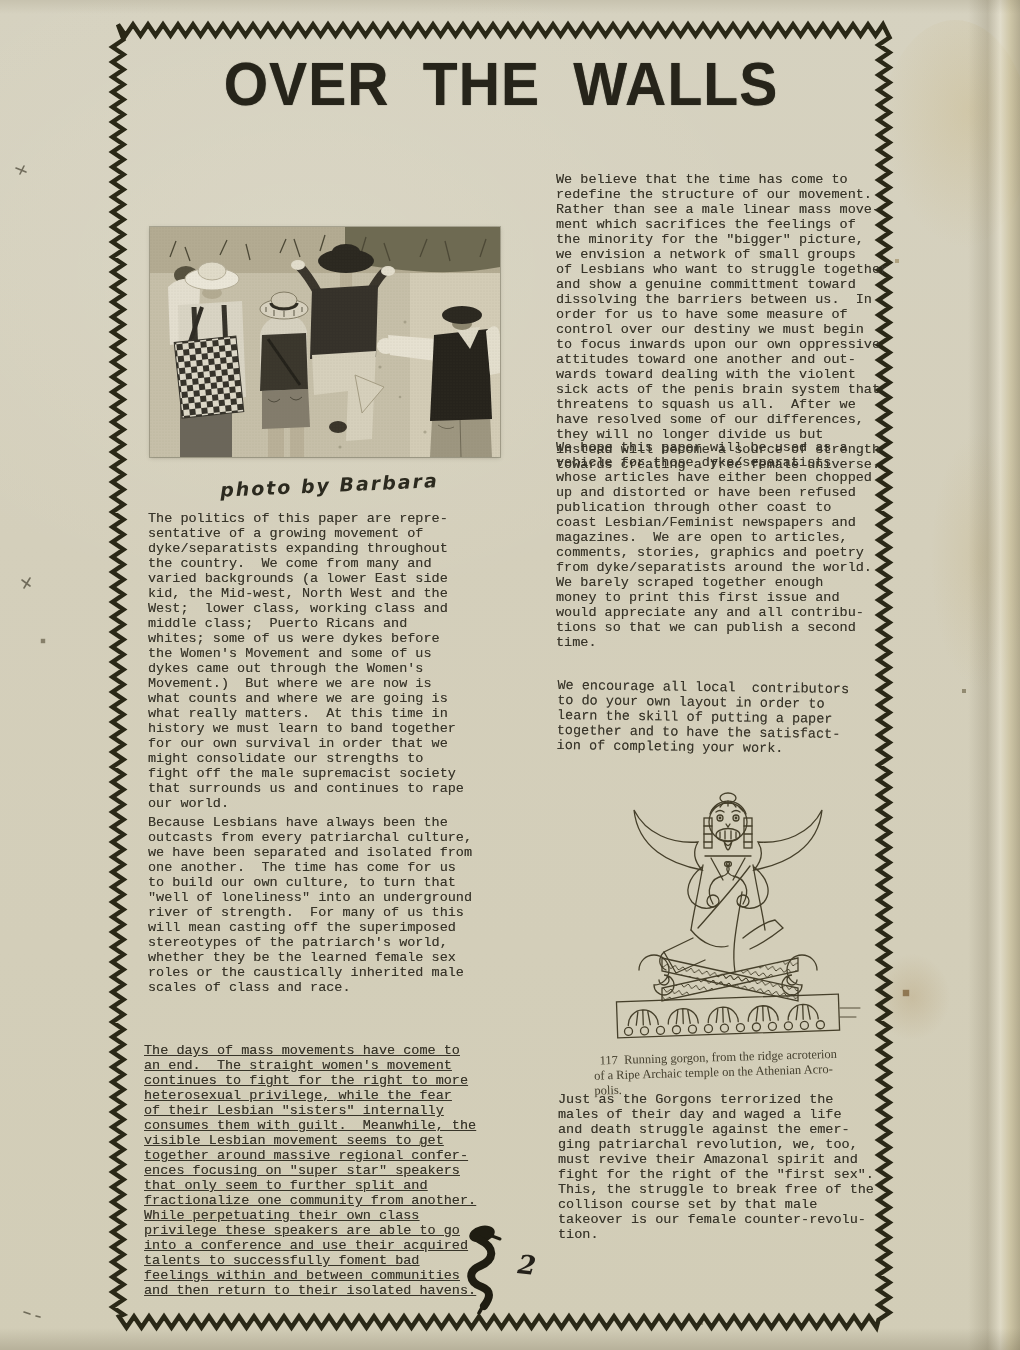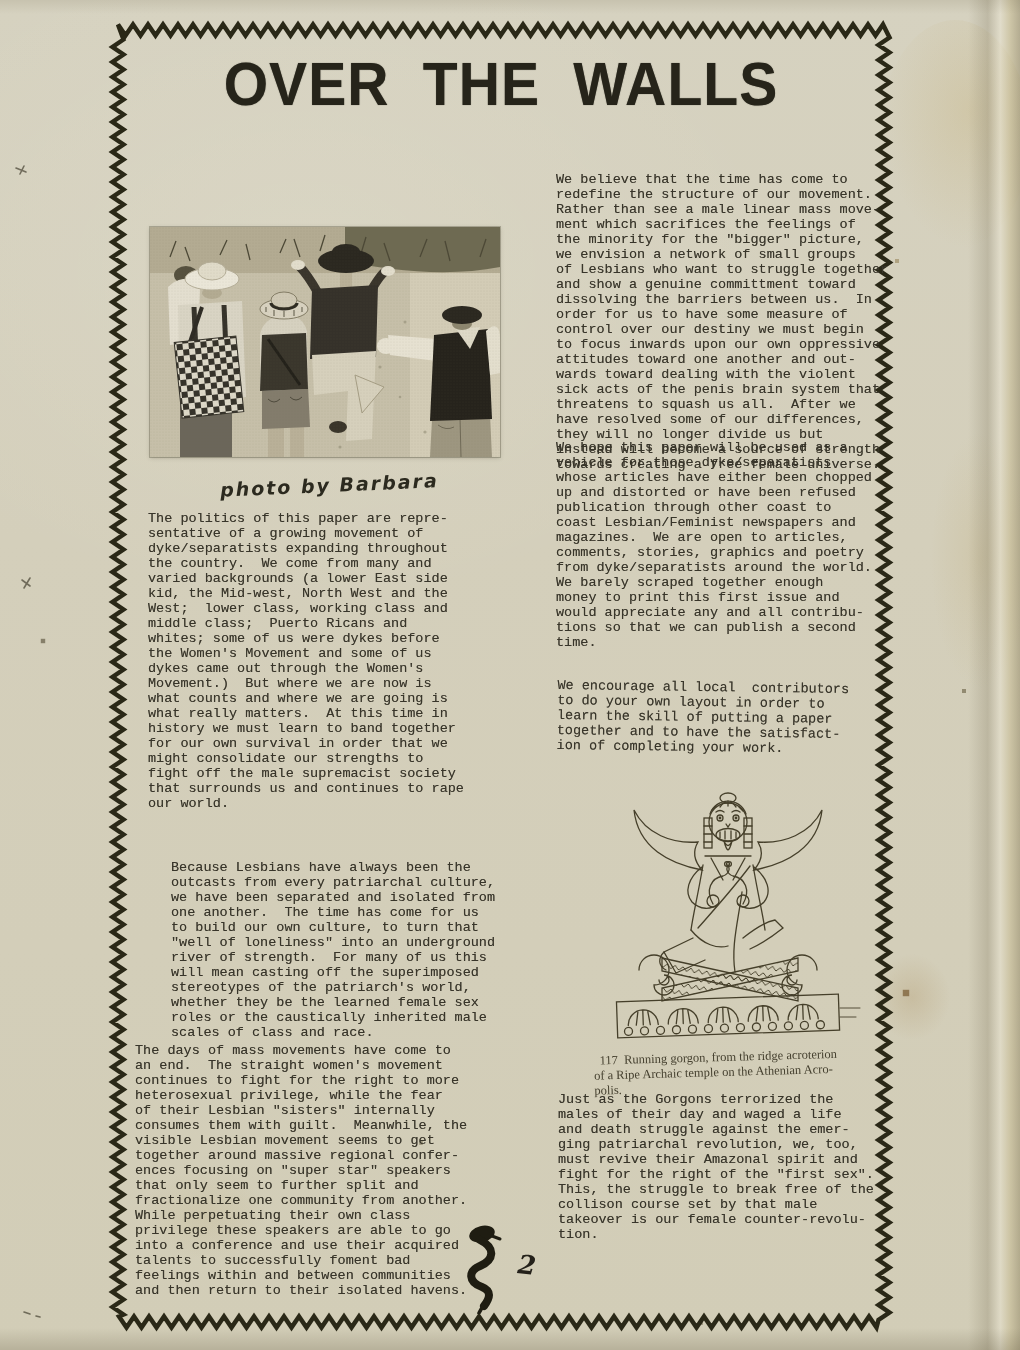--- a/index.html
+++ b/index.html
@@ -201,33 +201,33 @@
 dykes came out through the Women's
 Movement.)  But where we are now is
 what counts and where we are going is
 what really matters.  At this time in
 history we must learn to band together
 for our own survival in order that we
 might consolidate our strengths to
 fight off the male supremacist society
 that surrounds us and continues to rape
 our world.</div>
-  <div class="typed" style="left:148px; top:860px;margin-left:23px;">Because Lesbians have always been the
+  <div class="typed" style="left:148px; top:815px;">Because Lesbians have always been the
 outcasts from every patriarchal culture,
 we have been separated and isolated from
 one another.  The time has come for us
 to build our own culture, to turn that
 "well of loneliness" into an underground
 river of strength.  For many of us this
 will mean casting off the superimposed
 stereotypes of the patriarch's world,
 whether they be the learned female sex
 roles or the caustically inherited male
 scales of class and race.</div>
-  <div class="typed" style="left:135px; top:1043px;">The days of mass movements have come to
+  <div class="typed" style="left:144px; top:1043px;text-decoration:underline;">The days of mass movements have come to
 an end.  The straight women's movement
 continues to fight for the right to more
 heterosexual privilege, while the fear
 of their Lesbian "sisters" internally
 consumes them with guilt.  Meanwhile, the
 visible Lesbian movement seems to get
 together around massive regional confer-
 ences focusing on "super star" speakers
 that only seem to further split and
 fractionalize one community from another.

